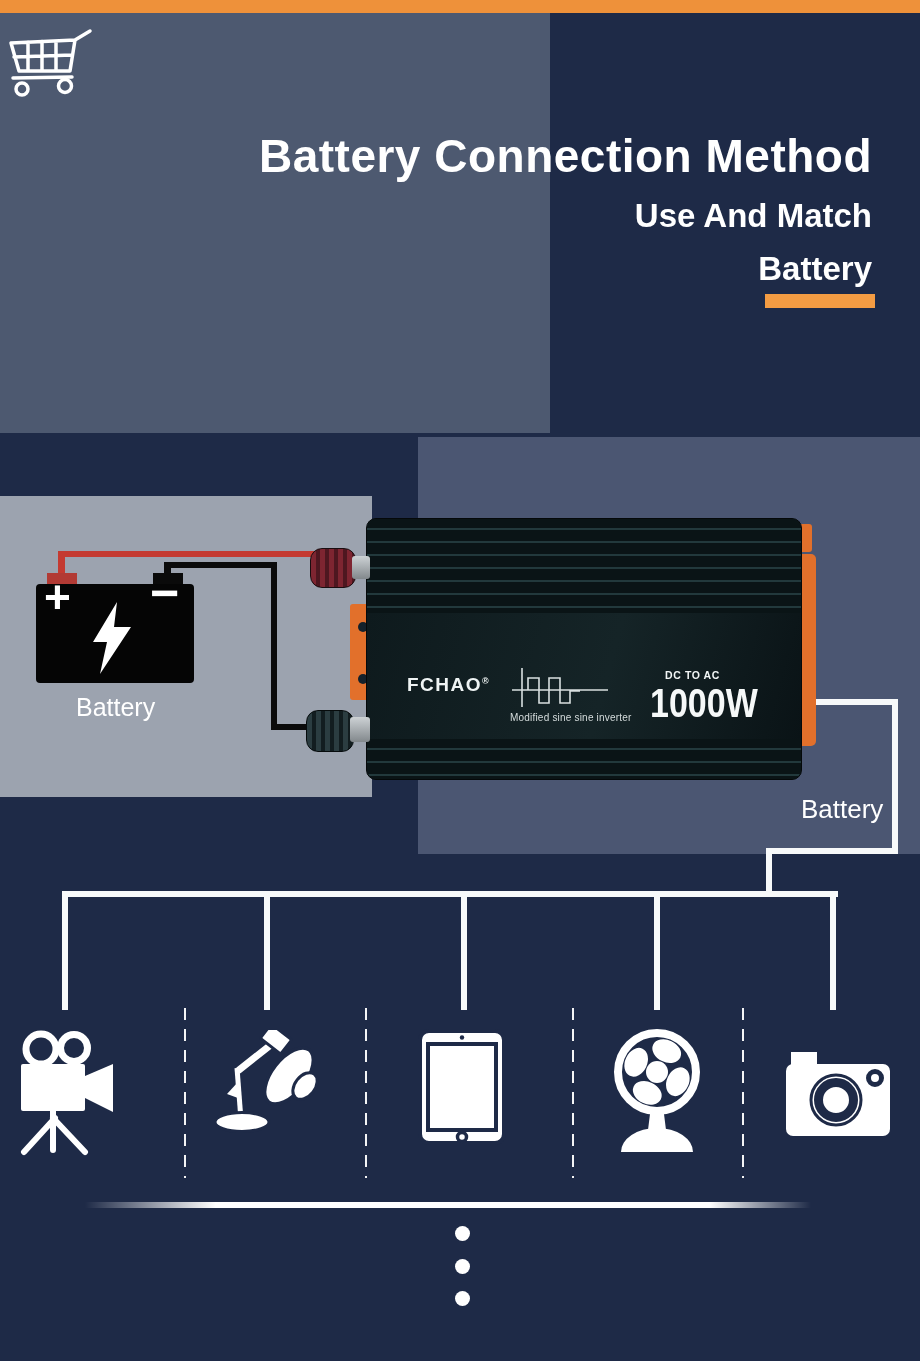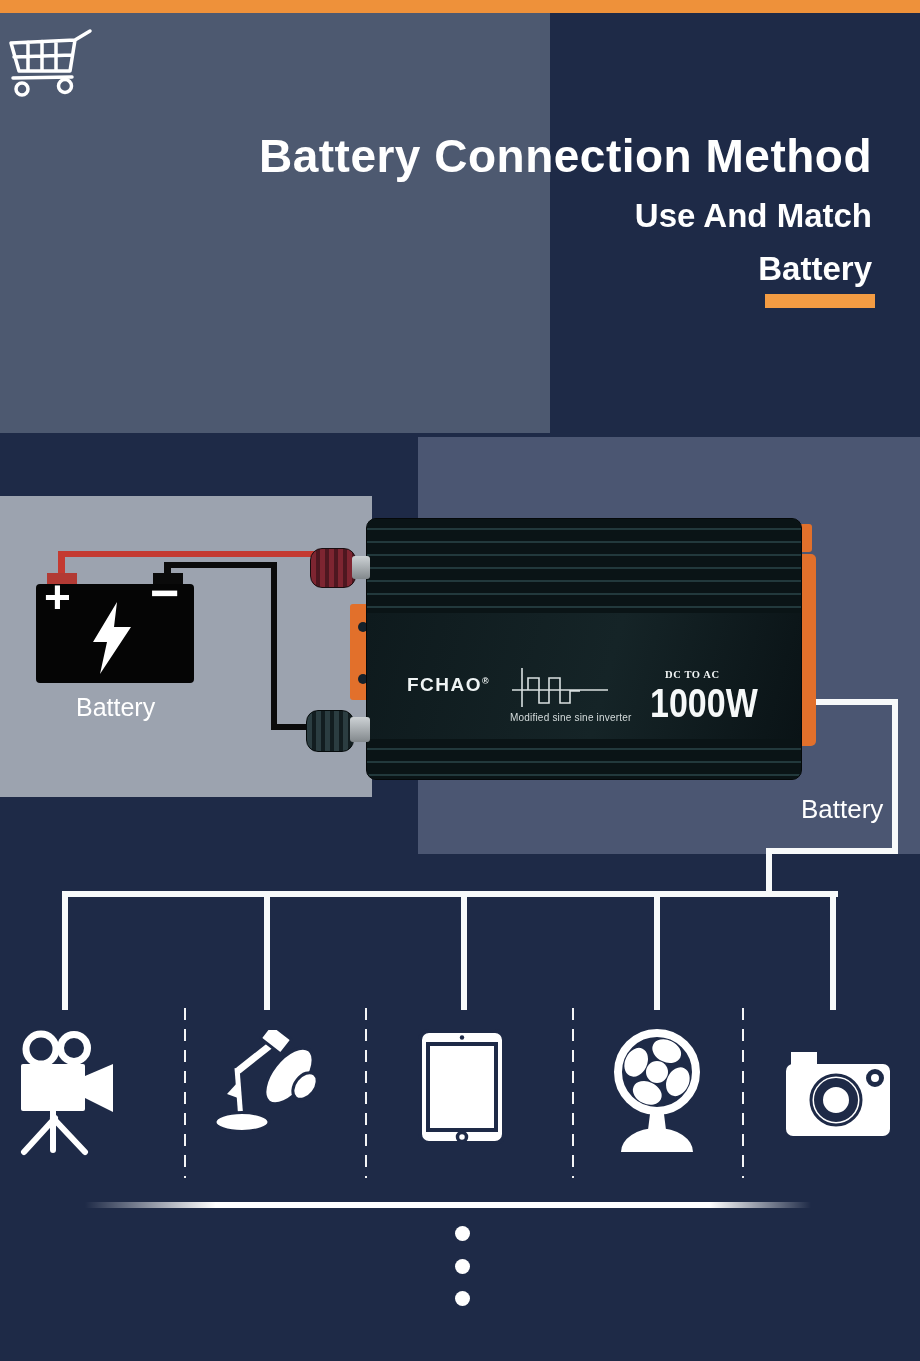--- a/index.html
+++ b/index.html
@@ -53,21 +53,21 @@
     background:#0D181B; border:1px solid #05090a; overflow:hidden; z-index:2;
   }
   .fins { width:100%; background:repeating-linear-gradient(180deg,#0A1416 0 9px,#22393c 9px 11px,#0A1416 11px 13px); }
   #fins-top { height:94px; }
   #inv-band { height:126px; width:100%; background:linear-gradient(105deg,#0E1A1D,#152427 55%,#0A1316); }
   #fins-bottom { height:42px; }
   #inverter-brand { left:407px; top:630px; color:#EFF4F4; font-size:19px; font-weight:700; letter-spacing:1.5px; z-index:3;margin-top:44px; }
   #inverter-brand sup { font-size:9px; letter-spacing:0; }
   #wave-graphic { left:510px; top:664px; z-index:3; }
   #wave-caption { left:510px; top:712px; color:#D5DCDC; font-size:10px; letter-spacing:.2px; z-index:3; }
-  #dc-to-ac { left:665px; top:669px; color:#F2F6F6; font-size:10.5px; font-weight:700; letter-spacing:.6px; z-index:3;font-family:Liberation Serif, serif; }
+  #dc-to-ac { left:665px; top:669px; color:#F2F6F6; font-size:10.5px; font-weight:700; letter-spacing:.6px; z-index:3; }
   #power-rating { left:650px; top:681px; color:#F5F8F8; font-size:40px; font-weight:700; transform:scaleX(.85); transform-origin:left top; z-index:3; white-space:nowrap; }
 
   .knob { z-index:3; border:1px solid #1a0d10; }
   #terminal-knob-pos { left:310px; top:548px; width:46px; height:40px; border-radius:12px;
     background:repeating-linear-gradient(90deg,#7E2531 0 5px,#4E1720 5px 9px); }
   #terminal-knob-neg { left:306px; top:710px; width:48px; height:42px; border-radius:12px;
     background:repeating-linear-gradient(90deg,#2B3D41 0 5px,#121D20 5px 9px); border-color:#060b0c; }
   .knob-shaft { z-index:3; border-radius:3px; background:linear-gradient(180deg,#cdd2d5,#82888c); }
   #knob-shaft-pos { left:352px; top:556px; width:18px; height:23px; }
   #knob-shaft-neg { left:350px; top:717px; width:20px; height:25px; }

